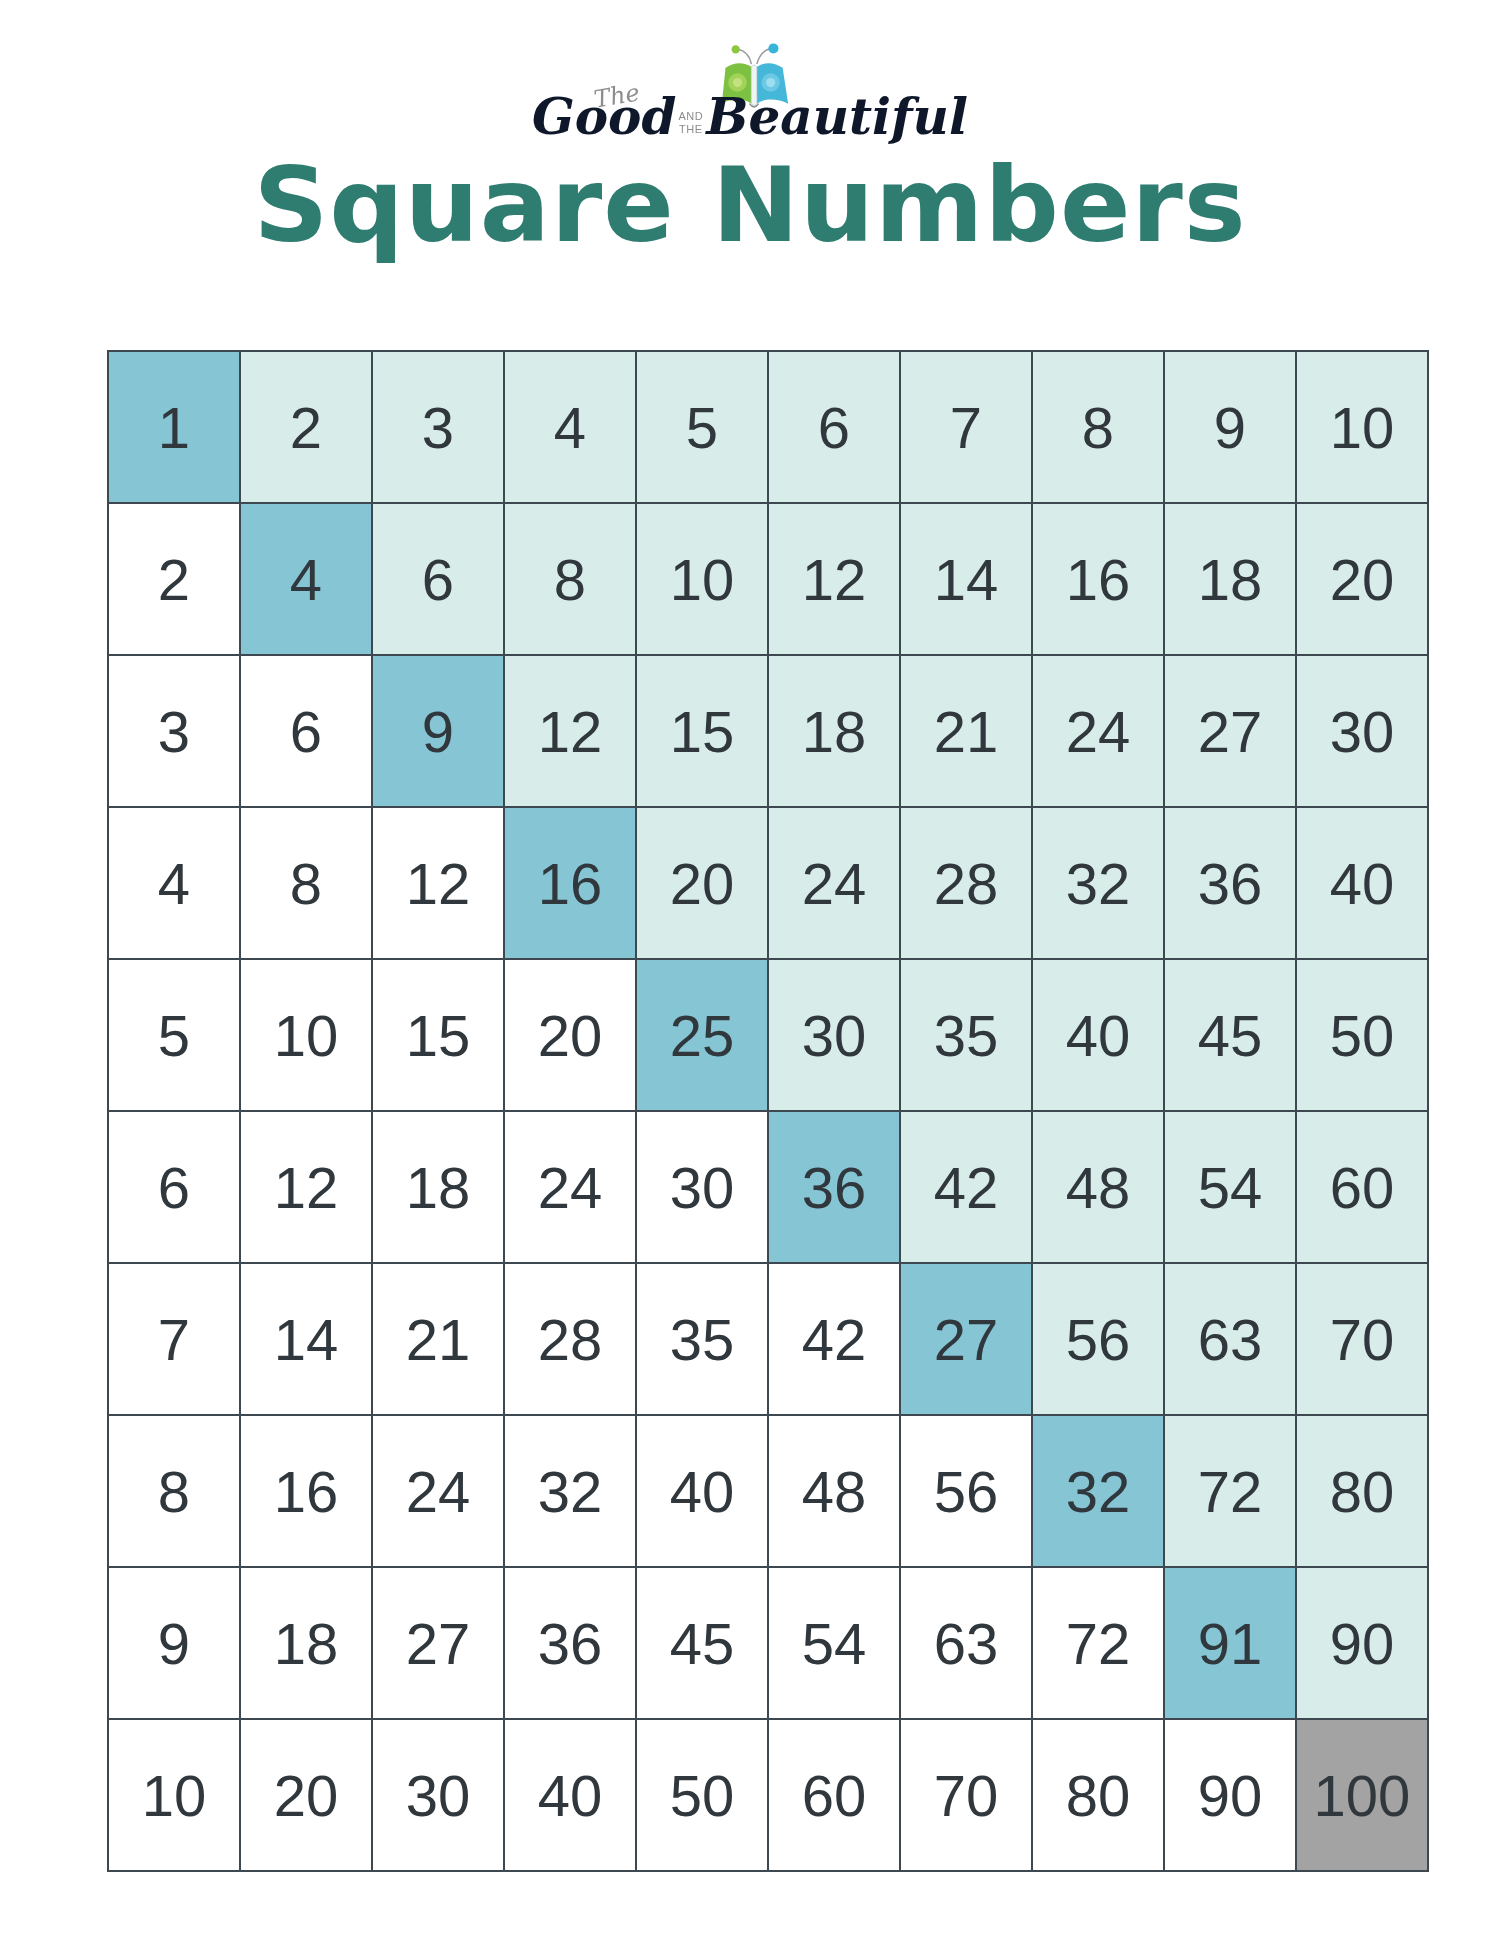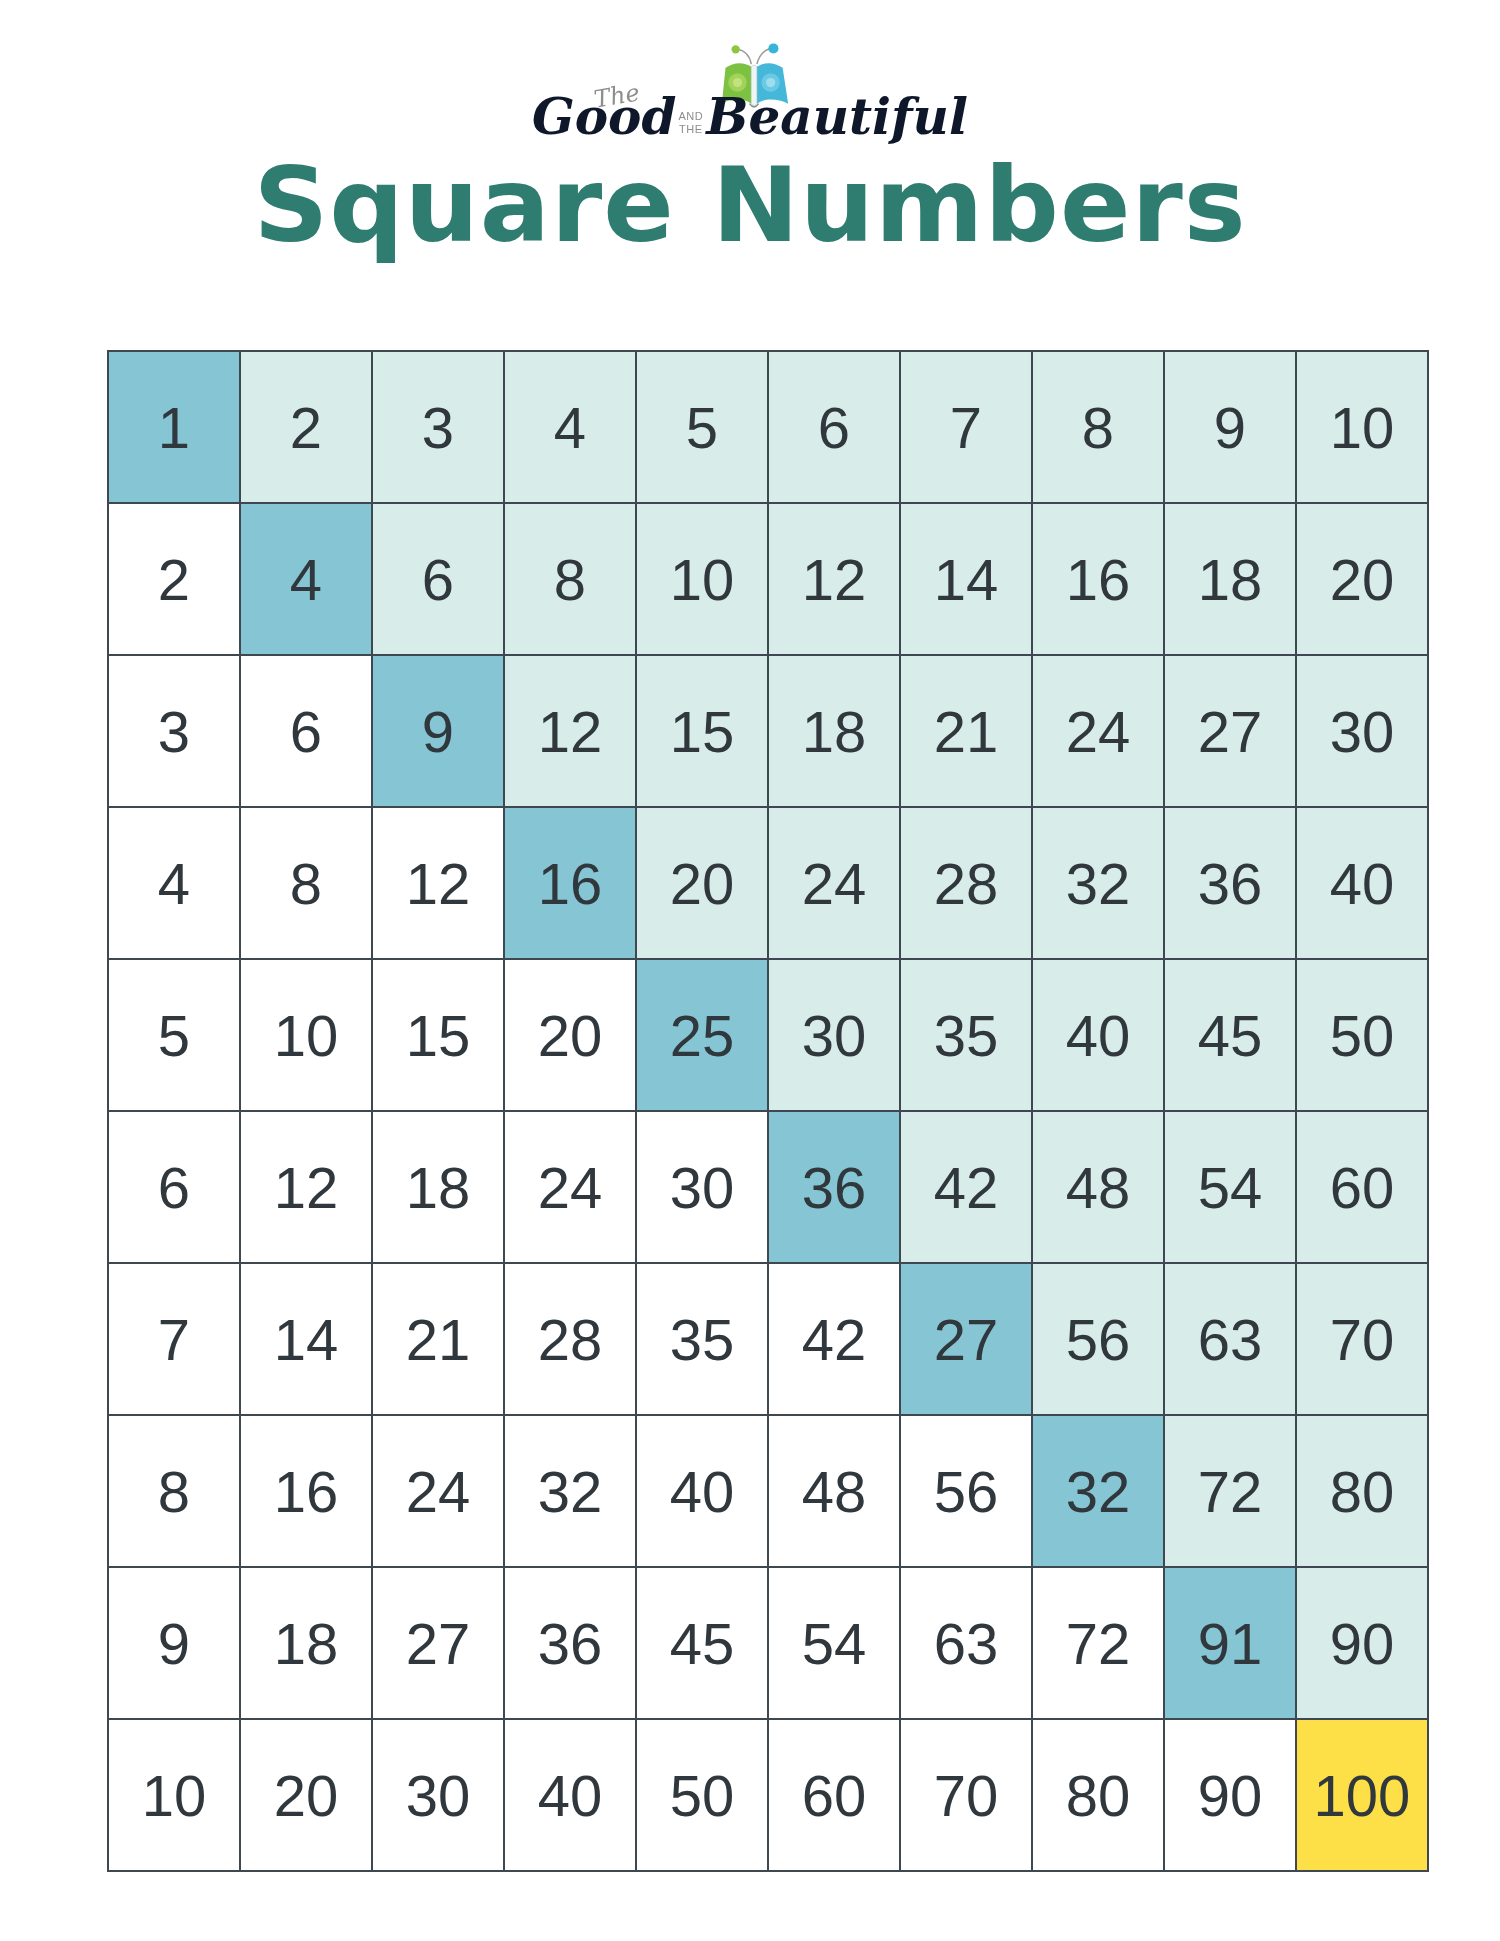--- a/index.html
+++ b/index.html
@@ -182,16 +182,16 @@
       <tr>
         <td style="background: rgb(255, 255, 255);">10</td>
         <td style="background: rgb(255, 255, 255);">20</td>
         <td style="background: rgb(255, 255, 255);">30</td>
         <td style="background: rgb(255, 255, 255);">40</td>
         <td style="background: rgb(255, 255, 255);">50</td>
         <td style="background: rgb(255, 255, 255);">60</td>
         <td style="background: rgb(255, 255, 255);">70</td>
         <td style="background: rgb(255, 255, 255);">80</td>
         <td style="background: rgb(255, 255, 255);">90</td>
-        <td style="background: #fde047; text-align: center;">100</td>
+        <td style="background: #a3a3a3; text-align: center;">100</td>
       </tr>
     </tbody>
 </table>
 
 </body></html>

